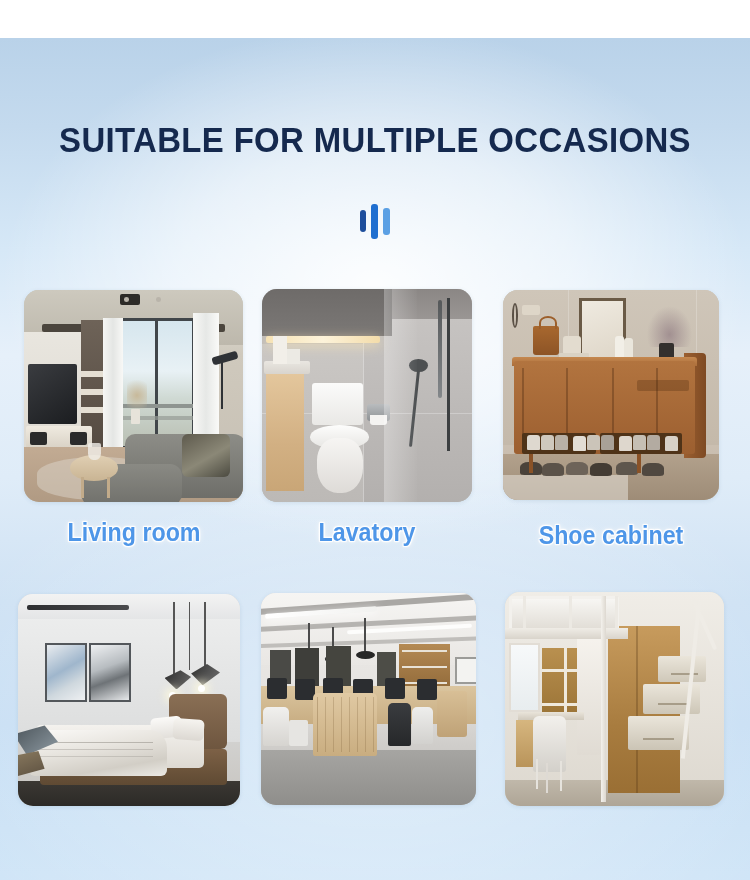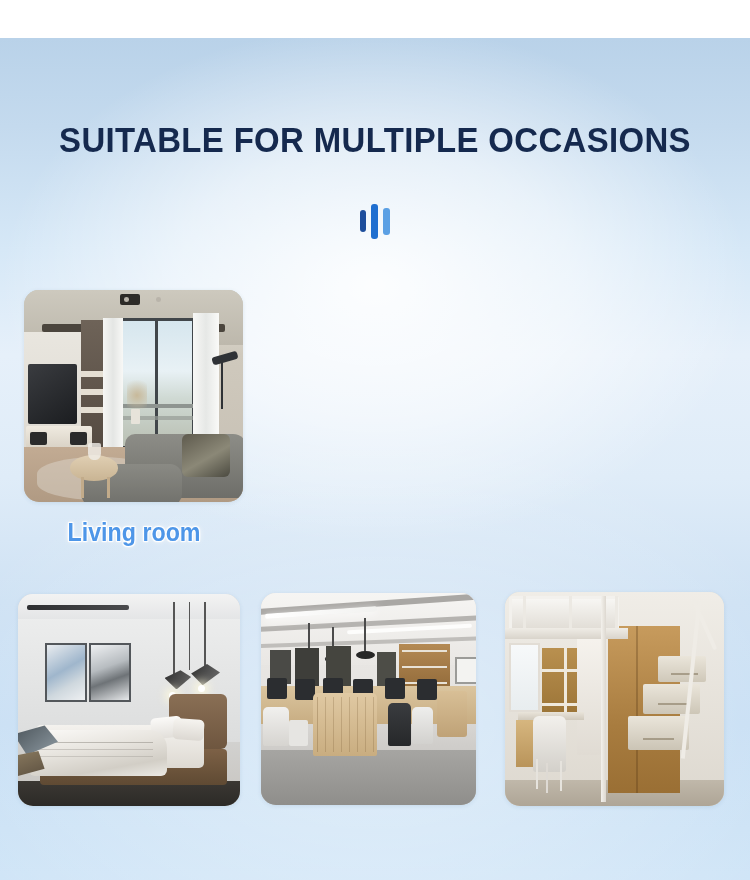--- a/index.html
+++ b/index.html
@@ -307,21 +307,78 @@
             <i class="sofa2"></i>
             <i class="throw"></i>
           <i class="table"></i>
             <i class="tablelg"></i>
             <i class="vase"></i>
         </div>
       </div>
       <div class="label l1" style="color: rgb(78, 150, 232);">Living room</div>
     </div>
 
-
+    <div class="card c2">
+      <div class="thumb">
+        <div class="scene sc-lav">
+          <i class="tileA"></i>
+            <i class="tileB"></i>
+            <i class="grout"></i>
+            <i class="grout2"></i>
+          <i class="upper"></i>
+            <i class="upper2"></i>
+            <i class="lightstrip"></i>
+          <i class="wood"></i>
+            <i class="counter"></i>
+            <i class="box1"></i>
+            <i class="box2"></i>
+          <i class="tank"></i>
+            <i class="seat"></i>
+            <i class="bowl"></i>
+            <i class="paper"></i>
+          <i class="shower"></i>
+            <i class="shower2"></i>
+            <i class="head"></i>
+            <i class="hose"></i>
+          <i class="glassrefl"></i>
+        </div>
+      </div>
+      <div class="label l2" style="color: rgb(78, 150, 232);">Lavatory</div>
+    </div>
+
+    <div class="card c3">
+      <div class="thumb">
+        <div class="scene sc-shoe">
+          <i class="wall"></i>
+            <i class="wallp"></i>
+            <i class="mirror"></i>
+            <i class="switch"></i>
+          <i class="hook"></i>
+            <i class="bag"></i>
+            <i class="deco"></i>
+            <i class="books"></i>
+          <i class="bottle"></i>
+            <i class="twigs"></i>
+            <i class="vase"></i>
+          <i class="floor"></i>
+            <i class="mat"></i>
+            <i class="shoes2"></i>
+          <i class="side"></i>
+            <i class="cabtop"></i>
+            <i class="cab"></i>
+            <i class="d1"></i>
+          <i class="drawer"></i>
+            <i class="openA"></i>
+            <i class="openB"></i>
+            <i class="shoes"></i>
+          <i class="leg"></i>
+        </div>
+      </div>
+      <div class="label l3" style="color: rgb(78, 150, 232);">Shoe cabinet</div>
+    </div>
 
     <div class="card c4">
       <div class="thumb">
         <div class="scene sc-bed">
           <i class="wall"></i>
             <i class="ceil"></i>
             <i class="strip"></i>
           <i class="art1"></i>
             <i class="art2"></i>
           <i class="pend1"></i>

